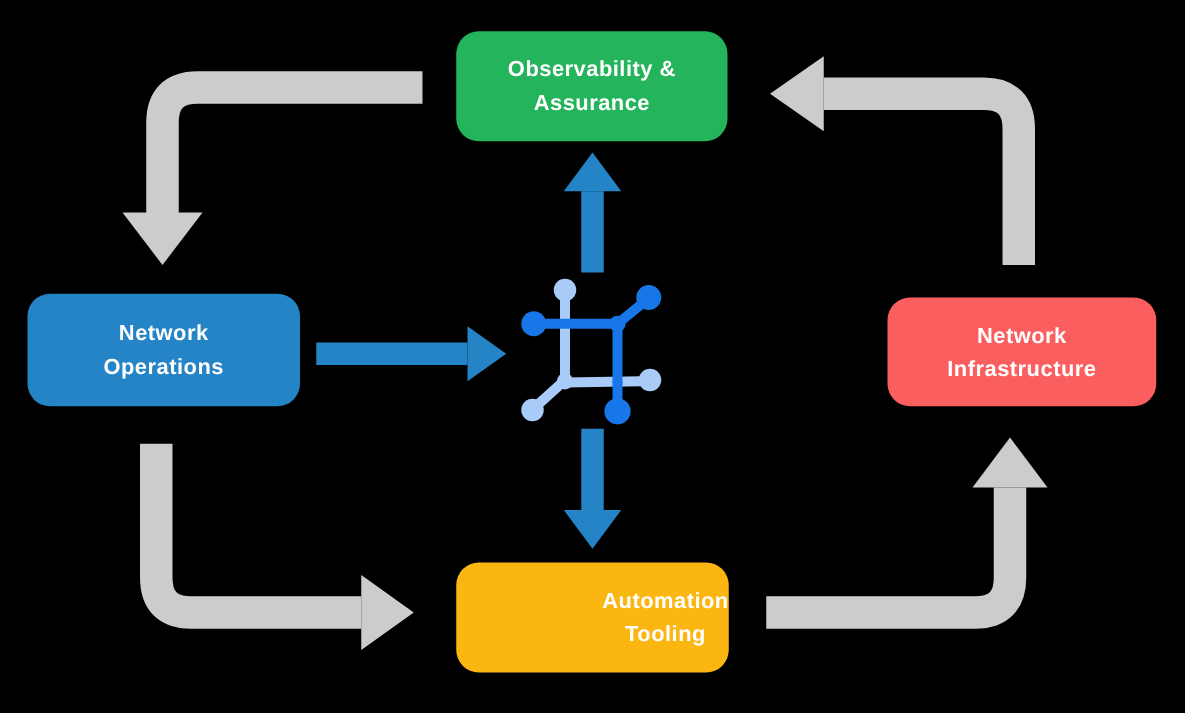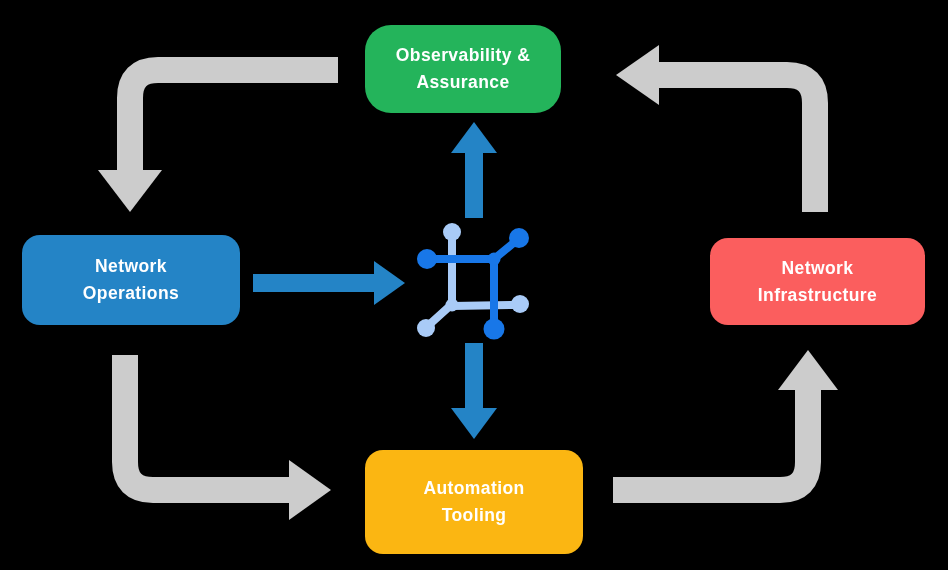--- a/index.html
+++ b/index.html
@@ -35,24 +35,24 @@
     align-items: center;
     justify-content: center;
     text-align: center;
     color: var(--label_text, #fff);
     font-size: 17.5px;
     font-weight: 700;
     line-height: 1.52;
     letter-spacing: 0.4px;
     white-space: pre-line;
   }
-  .node-top    { left: 365px; top: 25px;  width: 196px; height: 88px; background: var(--node_top, #24b45b); border-radius: 26px; }
+  .node-top    { left: 365px; top: 25px;  width: 217px; height: 88px; background: var(--node_top, #24b45b); }
   .node-left   { left: 22px;  top: 235px; width: 218px; height: 90px; background: var(--node_left, #2484c6); }
   .node-right  { left: 710px; top: 238px; width: 215px; height: 87px; background: var(--node_right, #fb5e5e); }
-  .node-bottom { left: 365px; top: 450px; width: 218px; height: 104px; background: var(--node_bottom, #fbb612); }
+  .node-bottom { left: 365px; top: 450px; width: 218px; height: 88px; background: var(--node_bottom, #fbb612); justify-content: flex-end; }
 </style>
 </head>
 <body>
 
 <div class="canvas">
 
   <svg class="arrow-layer" viewBox="0 0 948 570" xmlns="http://www.w3.org/2000/svg">
 
     <g>
       <path class="gray-shaft" d="M338 70 H158 Q130 70 130 98 V171"></path>

